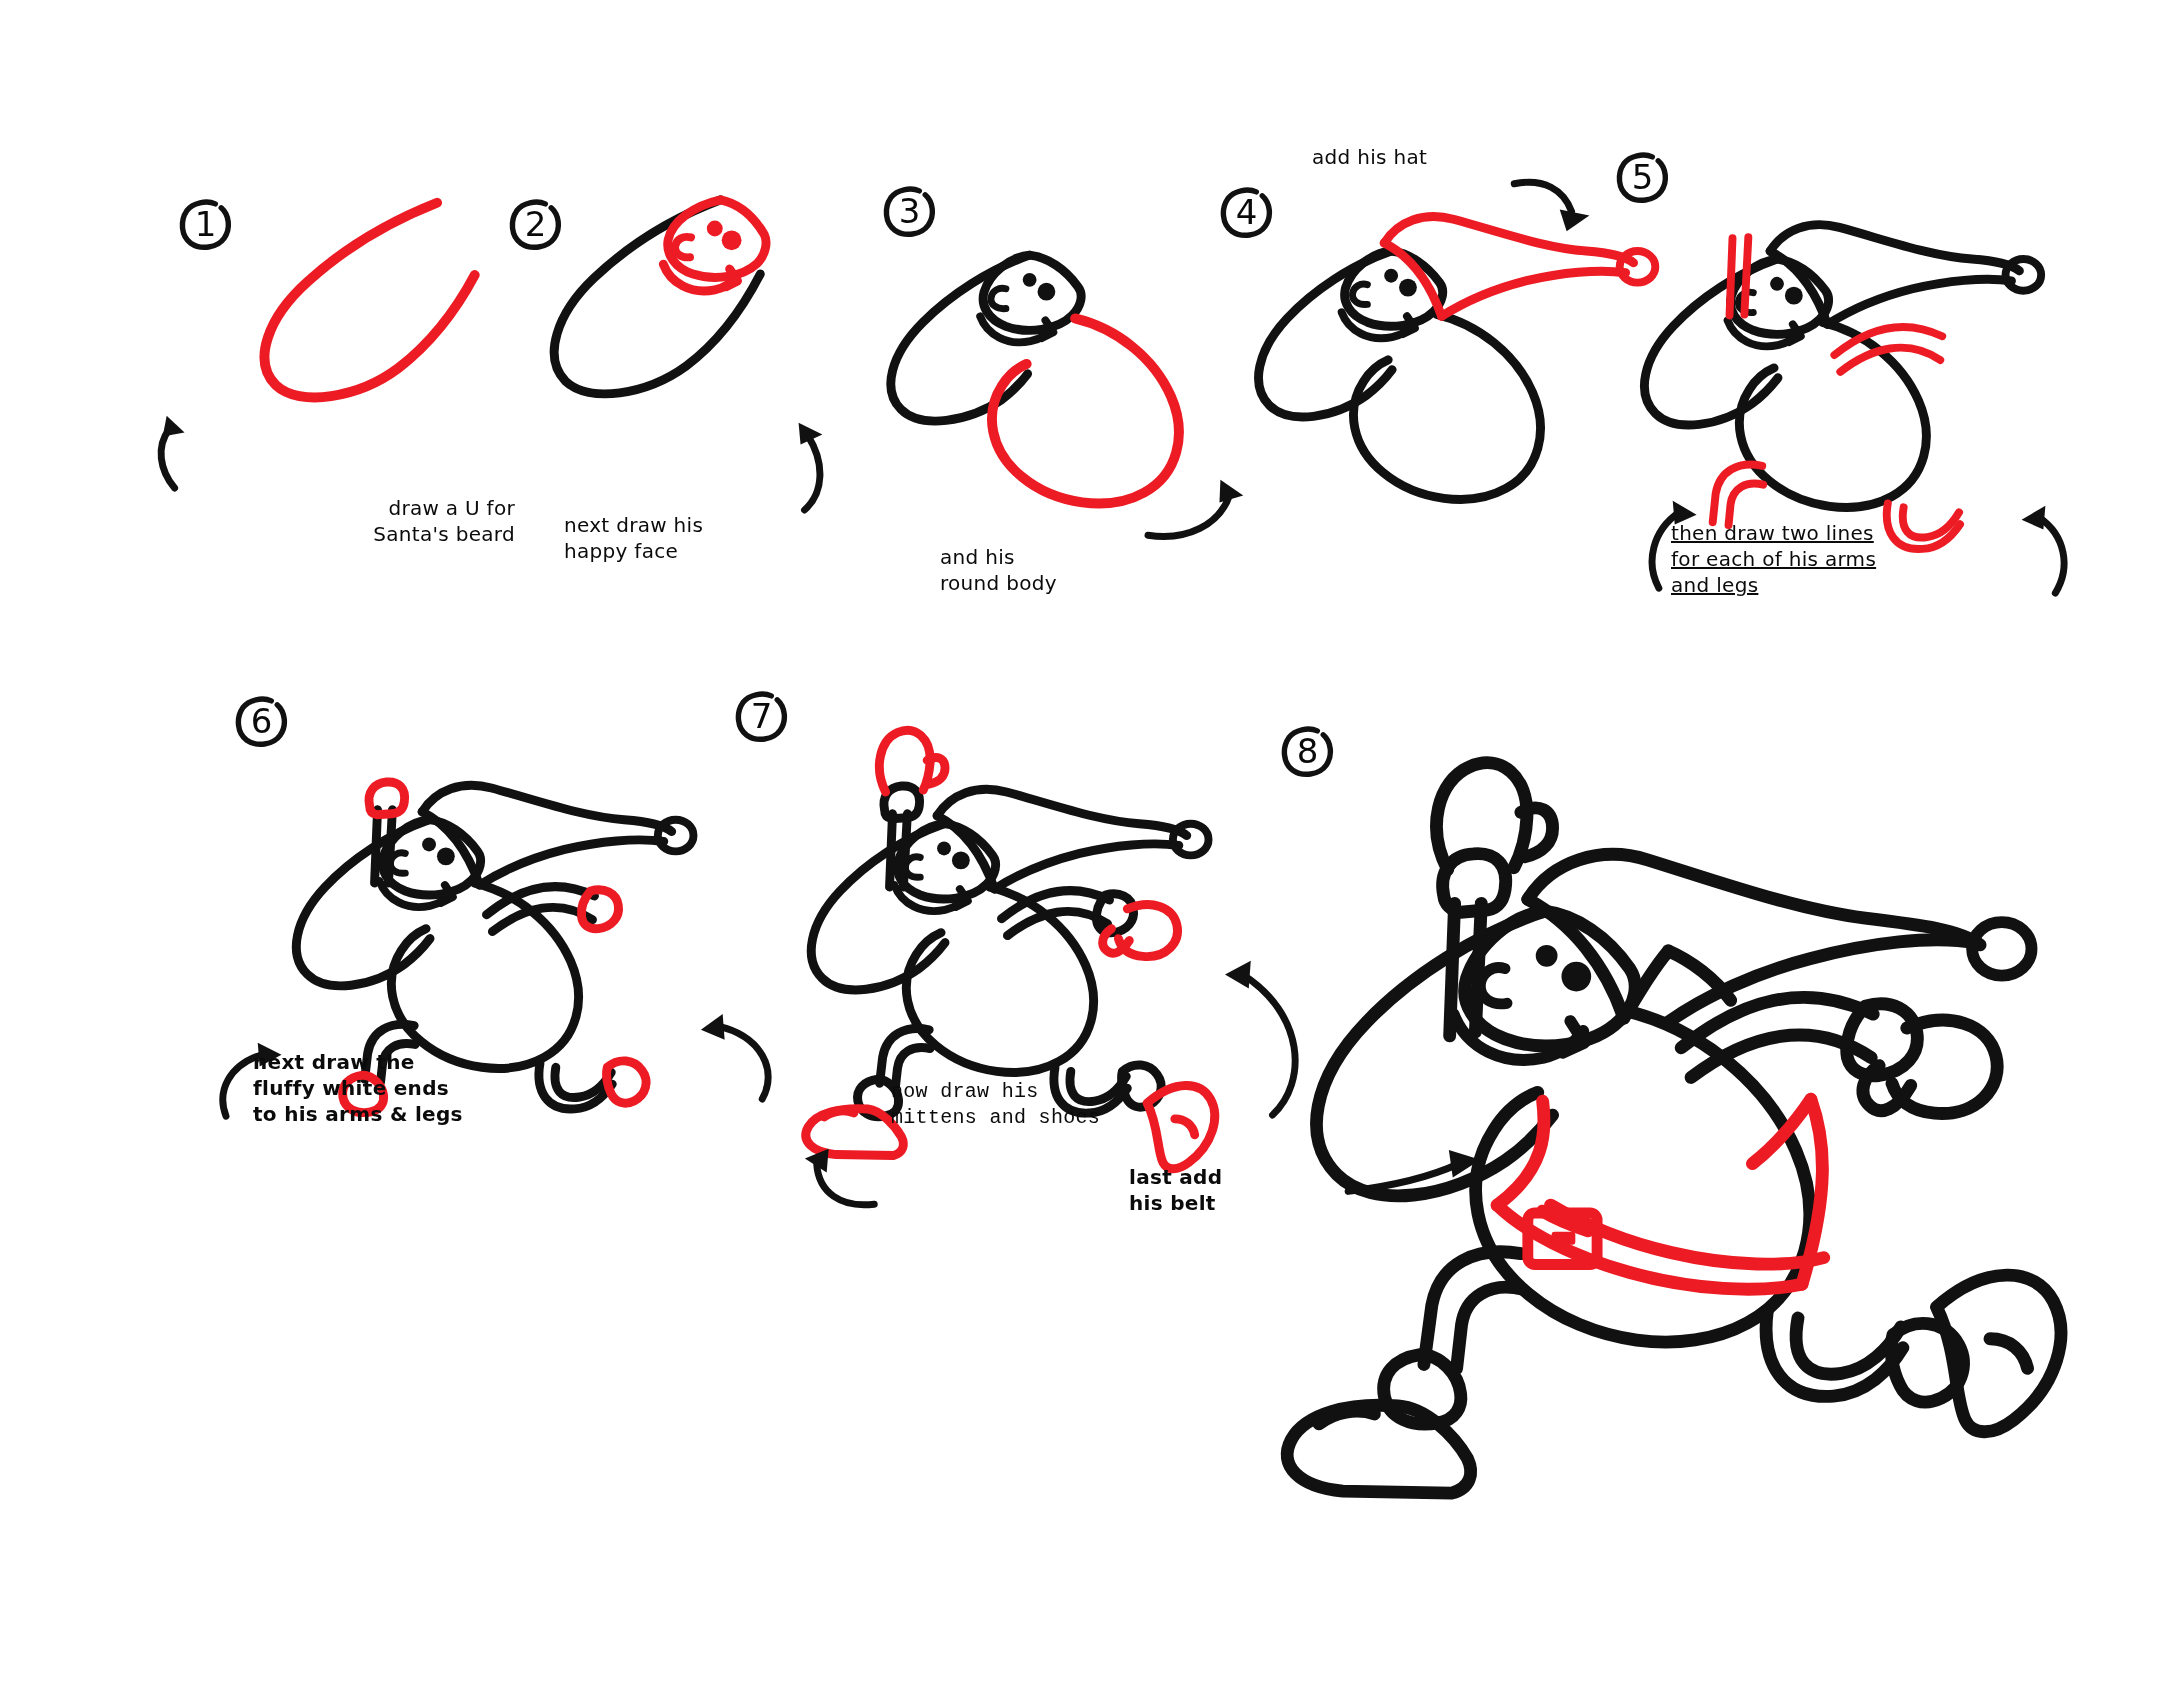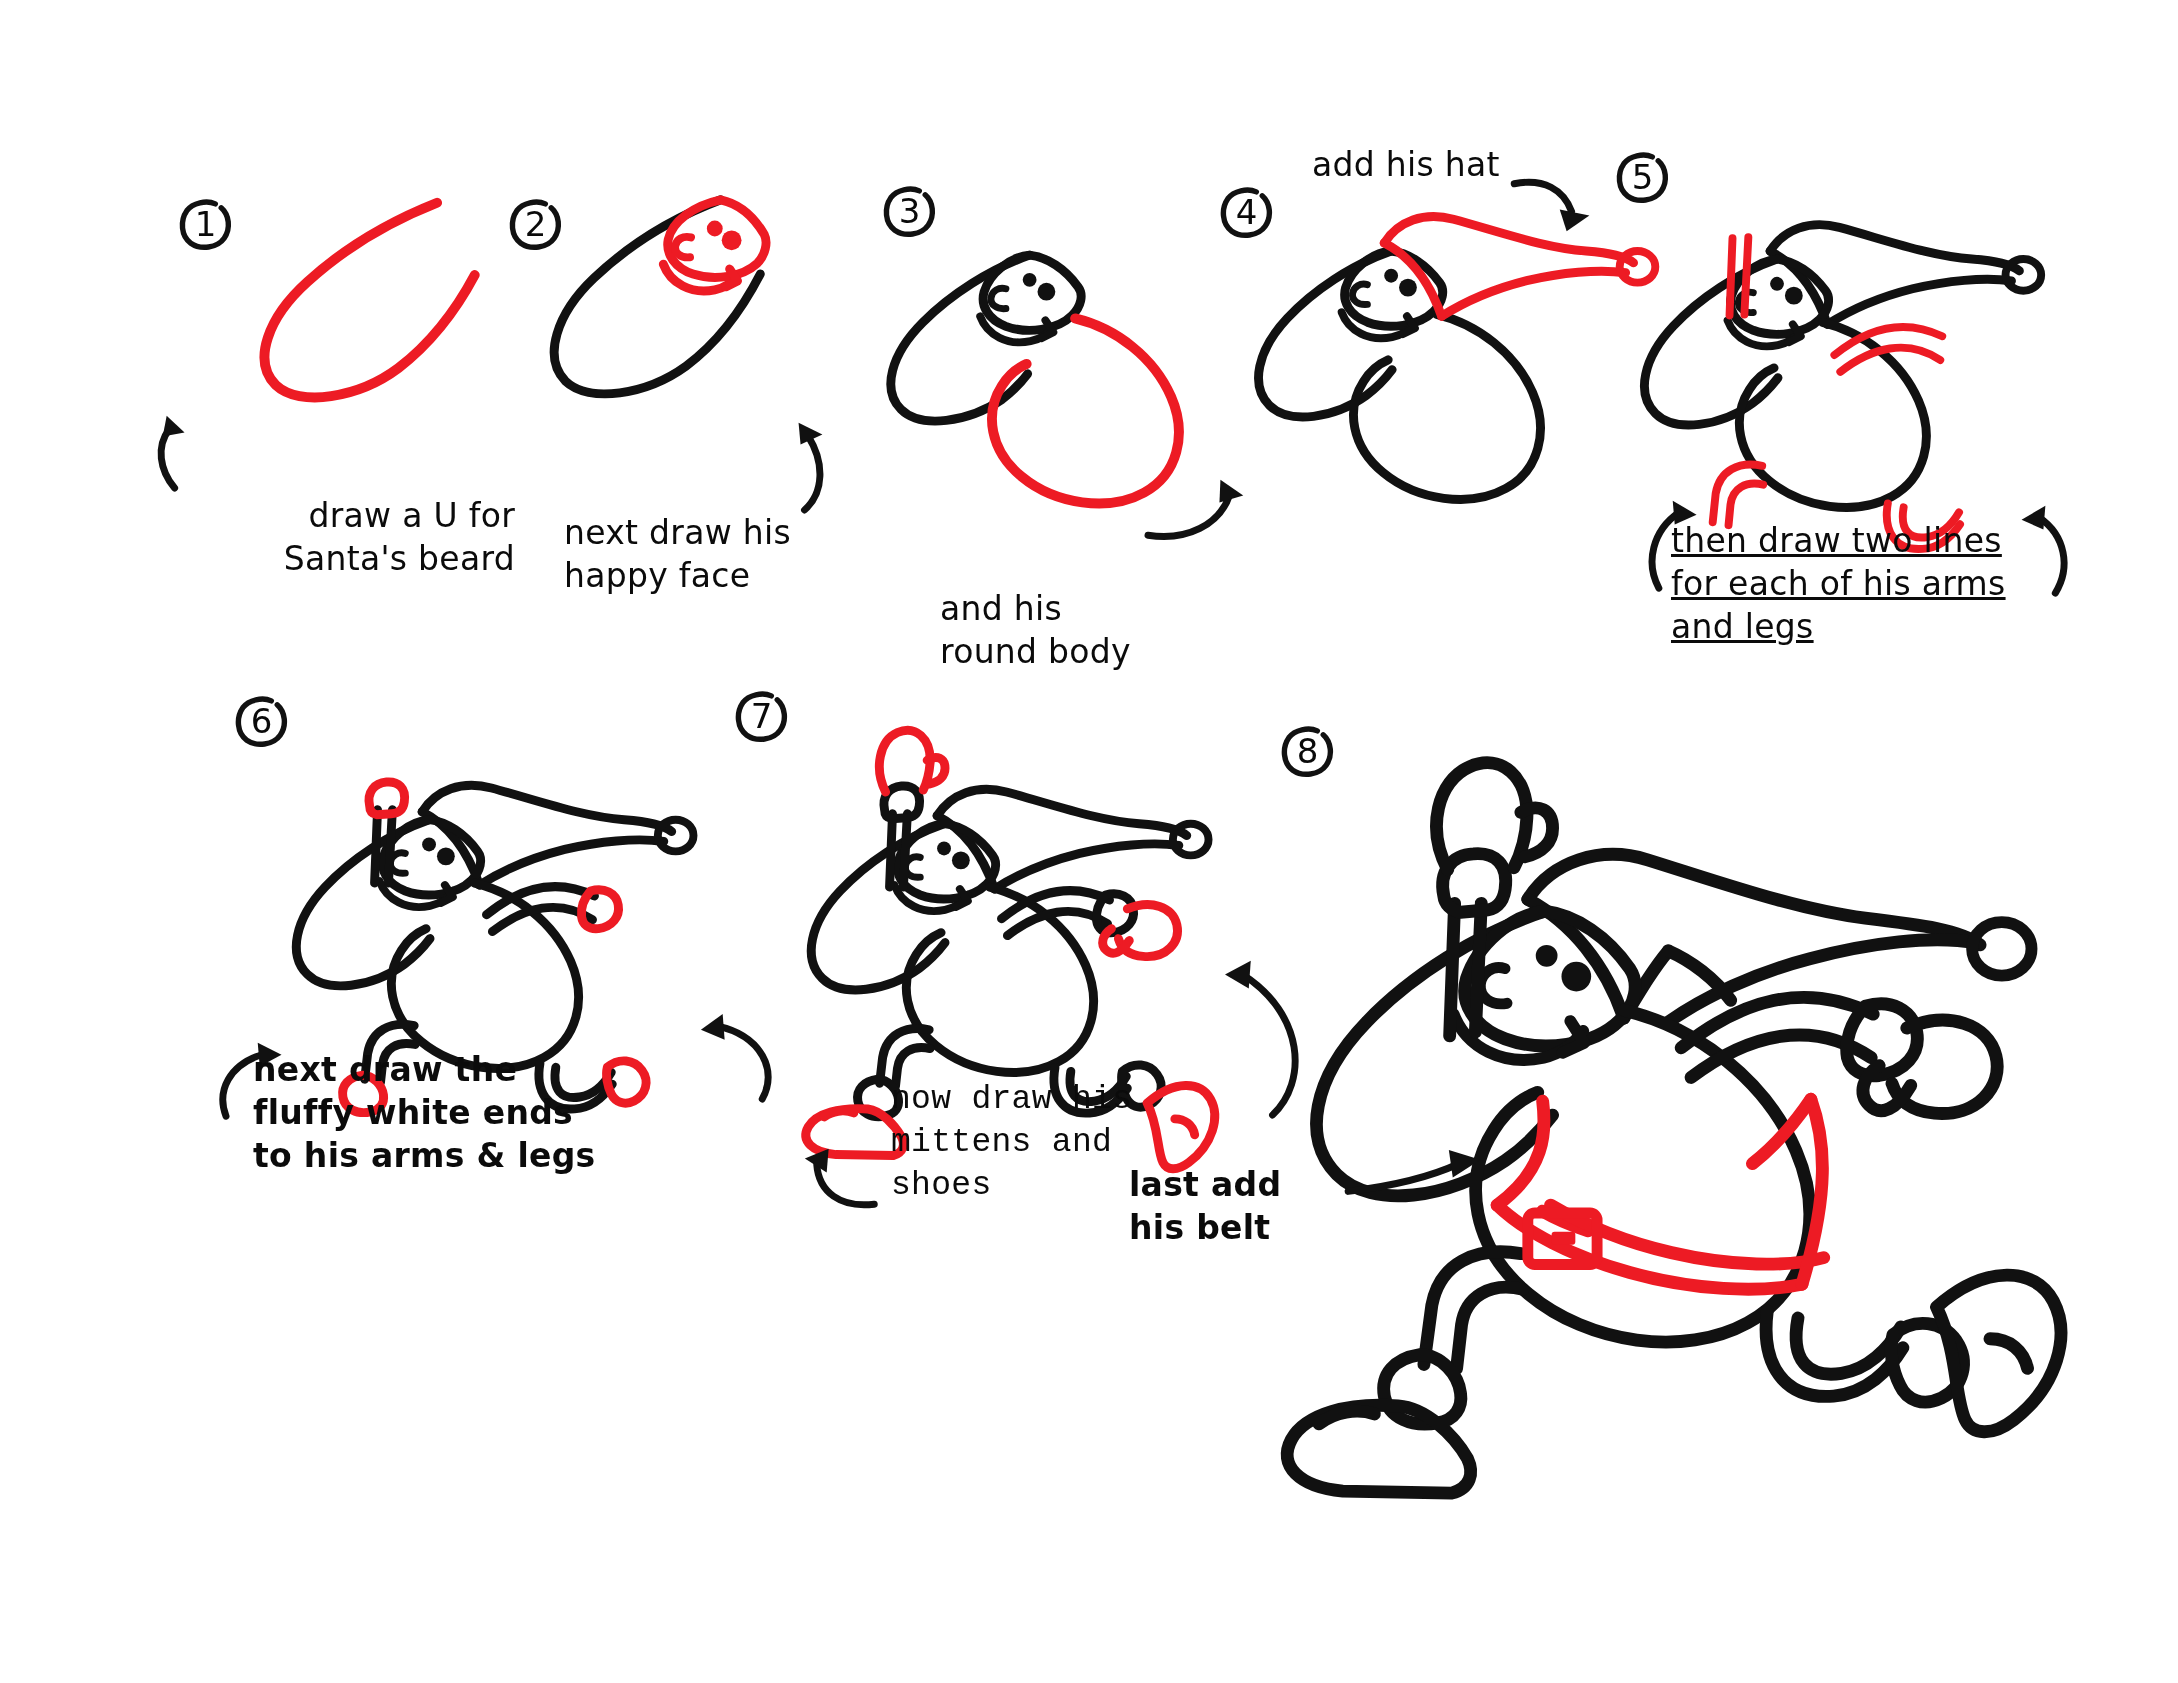--- a/index.html
+++ b/index.html
@@ -33,21 +33,21 @@
     position:absolute;inset:0;
   }
   .stepnum .numtxt{
     position:relative;z-index:2;
     line-height:1;
     transform:translateY(-1px);
   }
   .caption{
     position:absolute;
     font-family:"DejaVu Sans", sans-serif;
-    font-size:33px;
+    font-size:20px;
     line-height:1.30;
     color:#0b0b0b;
     white-space:pre-line;
     letter-spacing:0.3px;
   }
   svg{display:block;overflow:visible;}
   .bk{fill:none;stroke:#111111;stroke-linecap:round;stroke-linejoin:round;}
   .rd{fill:none;stroke:#ED1B24;stroke-linecap:round;stroke-linejoin:round;}
   .bkf{fill:#111111;stroke:none;}
   .rdf{fill:#ED1B24;stroke:none;}
@@ -135,21 +135,21 @@
       </g>
 
       <path class="rd" stroke-width="10" d="M206 142 C248 152 286 182 303 221 C320 260 309 300 276 318 C240 338 186 330 152 302 C120 276 114 238 132 210 C140 197 150 191 157 188"></path>
     </svg>
 
     <svg width="149" height="129" style="position:absolute;left:267px;top:262px;" viewBox="0 0 150 130">
       <path class="bk" stroke-width="7" d="M10 96 C50 102 82 85 92 56"></path>
       <path class="bkf" d="M83 40 L106 56 L82 63 Z"></path>
     </svg>
 
-    <div class="caption" style="left:69px;top:366px;width:297px;margin-top:44px;">and his
+    <div class="caption" style="left:69px;top:366px;width:297px;">and his
 round body</div>
   </div>
 
   <div class="step" style="left:1218px;top:144px;width:465px;height:446px;">
     <div class="stepnum" style="left:0px;top:40px;">
       <svg class="ring" viewBox="0 0 58 58" width="57" height="57">
         <path class="bk" stroke-width="5.5" d="M45 12 C53 19 55 33 48 43 C41 53 24 55 14 48 C4 41 3 25 10 15 C16 7 30 4 39 8"></path>
       </svg>
       <span class="numtxt">4</span>
     </div>

